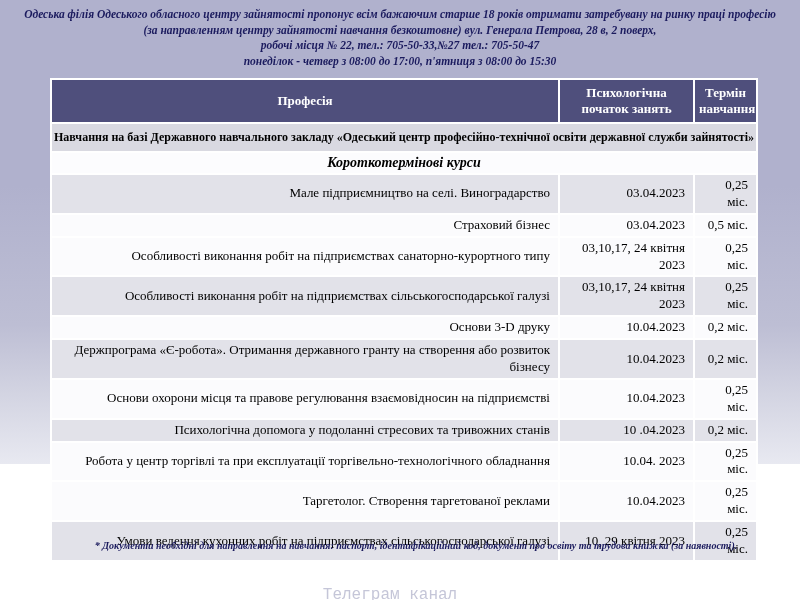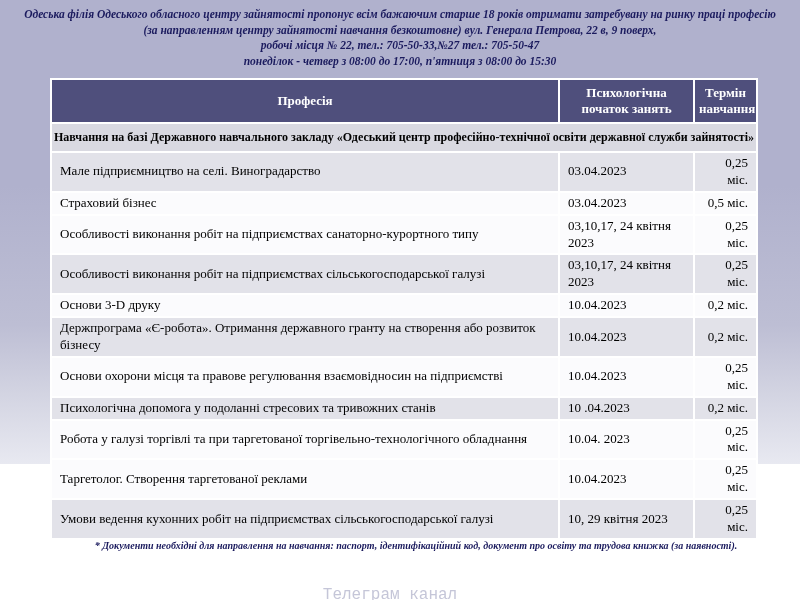--- a/index.html
+++ b/index.html
@@ -64,22 +64,22 @@
   tr.course-type-row td {
     background: #fcfcfe;
     font-weight: bold;
     font-style: italic;
     font-size: 14px;
     text-align: center;
     padding: 2px;
   }
   tbody td.cell { padding: 2px 8px; vertical-align: middle; line-height: 1.3; background: var(--row-bg); }
   tbody tr.shaded td.cell { background: var(--row-alt-bg); }
-  td.prof  { text-align: left; }
-  td.start { text-align: left; padding-left: 2px; padding-right: 2px; }
+  td.prof  { text-align: right; }
+  td.start { text-align: right; padding-left: 2px; padding-right: 2px; }
   td.term  { text-align: right; padding-left: 1px; padding-right: 1px; }
   .note {
     position: absolute;
     left: 16px; top: 540px;
     width: 800px;
     text-align: center;
     color: var(--title-text);
     font-weight: bold;
     font-style: italic;
     font-size: 10px;
@@ -96,41 +96,44 @@
     margin-top: 28px;
   }
 </style>
 </head>
 <body>
 
 <div class="page">
 
   <div class="top-text">
     <div>Одеська філія Одеського обласного центру зайнятості пропонує всім бажаючим  старше 18 років отримати затребувану на ринку праці професію</div>
-    <div>(за направленням центру зайнятості навчання безкоштовне)  вул. Генерала Петрова, 22 в, 9 поверх,</div>
+    <div>(за направленням центру зайнятості навчання безкоштовне)  вул. Генерала Петрова, 28 в, 2 поверх,</div>
     <div>робочі місця № 22, тел.: 705-50-33,№27 тел.: 705-50-47</div>
     <div>понеділок - четвер з 08:00 до 17:00, п'ятниця  з 08:00 до 15:30</div>
   </div>
 
   <table class="courses">
     <colgroup>
       <col class="c-prof">
         <col class="c-start">
         <col class="c-term">
     </colgroup>
     <thead>
       <tr>
         <th>Професія</th>
         <th>Психологічна початок занять</th>
         <th>Термін навчання</th>
       </tr>
     </thead>
     <tbody id="rows-body">
       <tr class="section-row">
         <td colspan="3">Навчання на базі Державного навчального закладу «Одеський центр професійно-технічної освіти державної служби зайнятості»</td>
+      </tr>
+      <tr class="course-type-row">
+        <td colspan="3">Короткотермінові курси</td>
       </tr>
 
     <tr class="shaded">
           <td class="cell prof">Мале підприємництво на селі. Виноградарство</td>
           <td class="cell start">03.04.2023</td>
           <td class="cell term">0,25 міс.</td>
         </tr>
         <tr>
           <td class="cell prof">Страховий бізнес</td>
           <td class="cell start">03.04.2023</td>
@@ -160,21 +163,21 @@
           <td class="cell prof">Основи охорони місця та правове регулювання  взаємовідносин на підприємстві</td>
           <td class="cell start">10.04.2023</td>
           <td class="cell term">0,25 міс.</td>
         </tr>
         <tr class="shaded">
           <td class="cell prof">Психологічна  допомога у подоланні стресових  та тривожних станів</td>
           <td class="cell start">10 .04.2023</td>
           <td class="cell term">0,2 міс.</td>
         </tr>
         <tr>
-          <td class="cell prof">Робота у галузі  торгівлі  та при таргетованої  торгівельно-технологічного  обладнання</td>
+          <td class="cell prof">Робота у центр  торгівлі  та при експлуатації  торгівельно-технологічного  обладнання</td>
           <td class="cell start">10.04. 2023</td>
           <td class="cell term">0,25 міс.</td>
         </tr>
         <tr>
           <td class="cell prof">Таргетолог. Створення таргетованої реклами</td>
           <td class="cell start">10.04.2023</td>
           <td class="cell term">0,25 міс.</td>
         </tr>
         <tr class="shaded">
           <td class="cell prof">Умови ведення кухонних  робіт на підприємствах сільськогосподарської  галузі</td>

